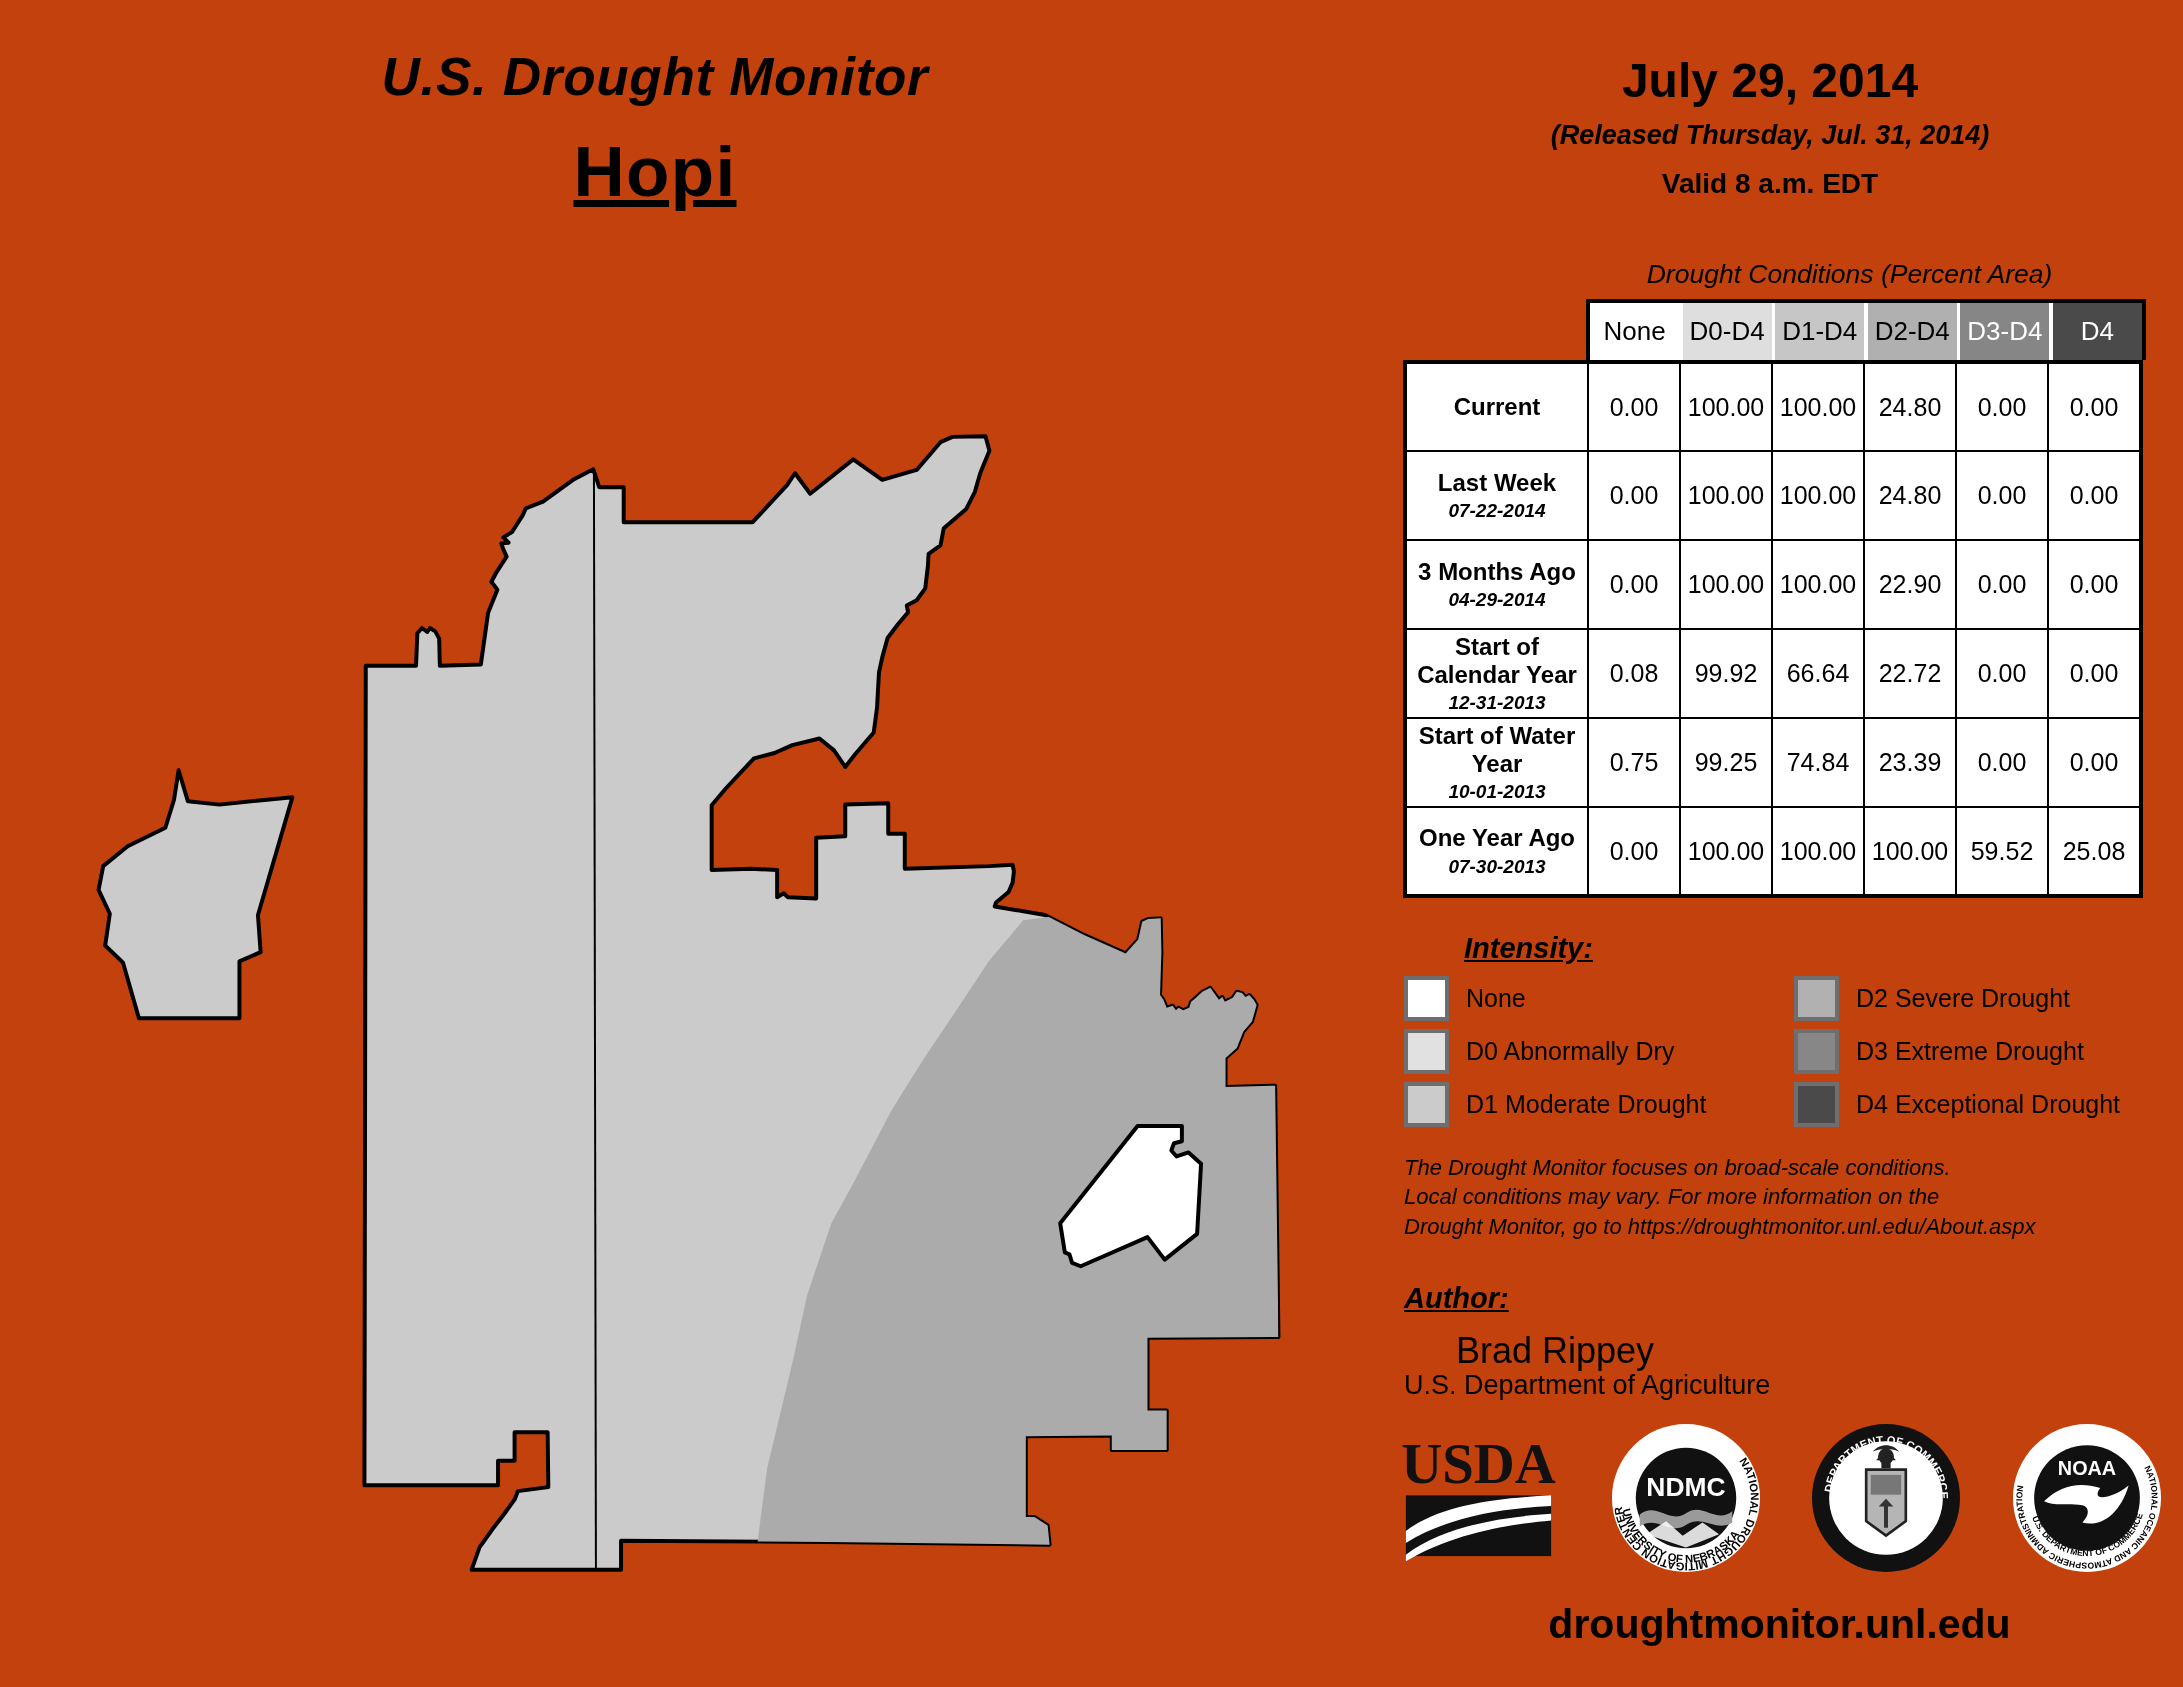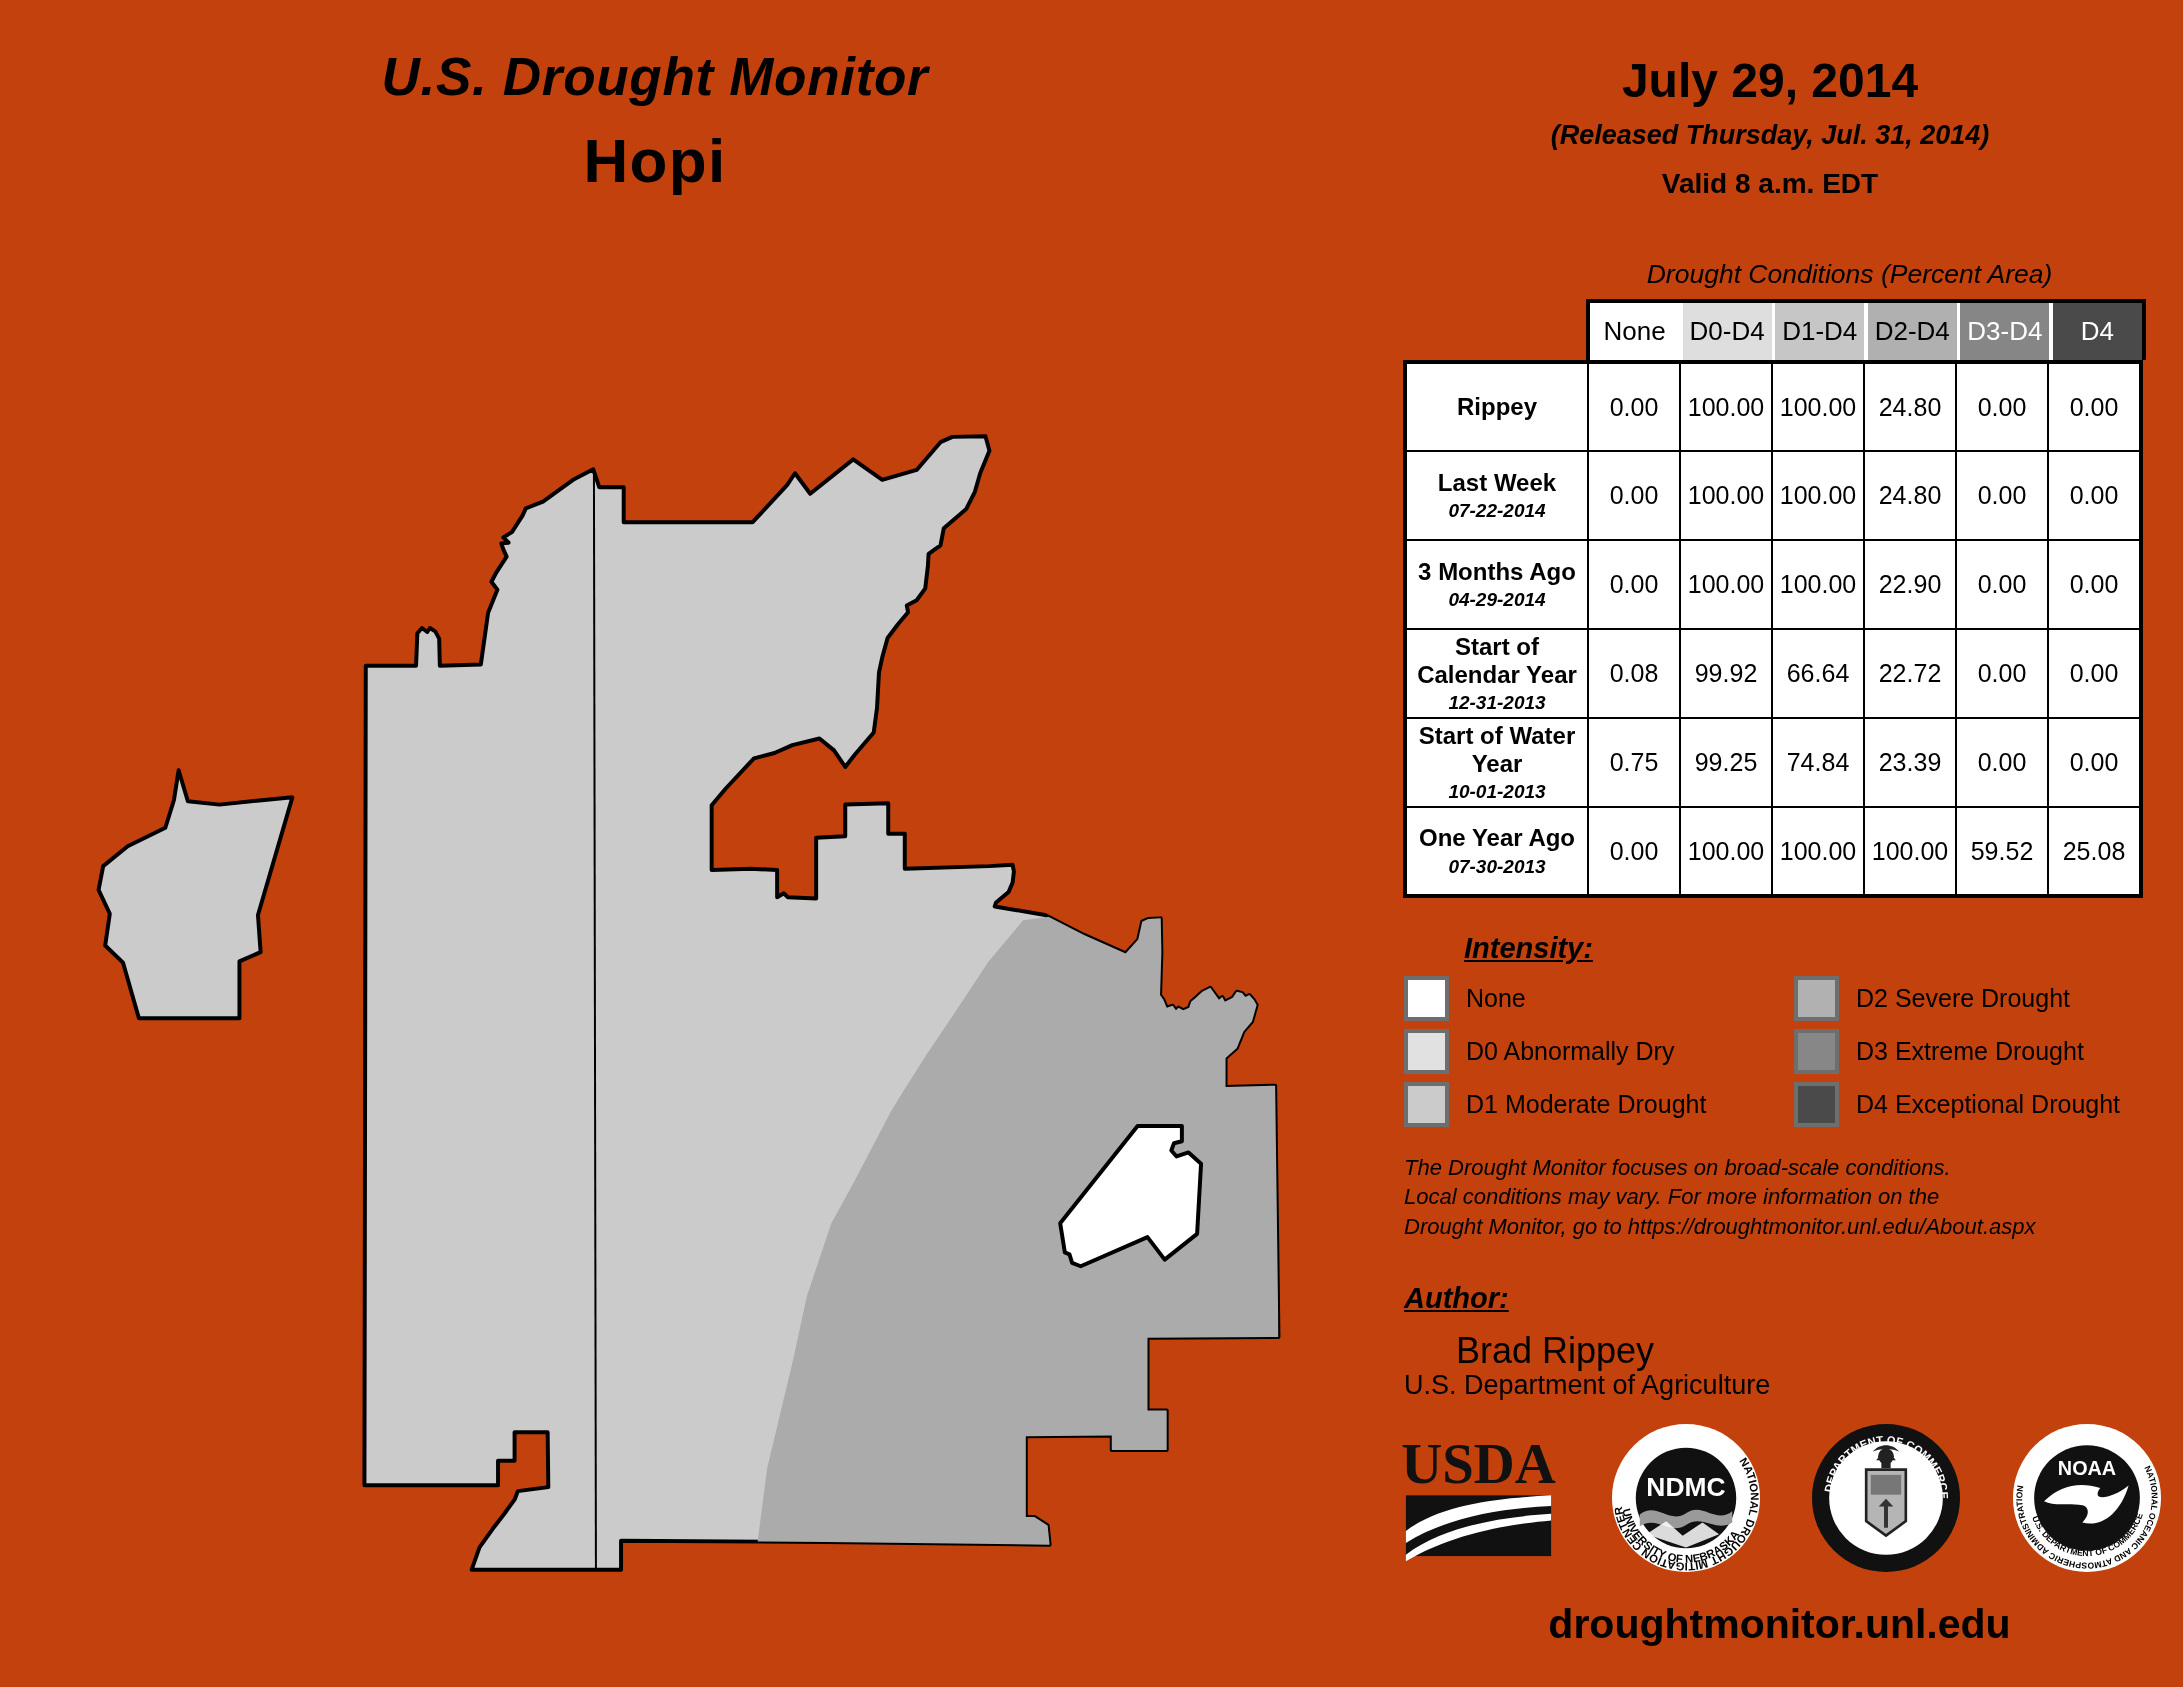--- a/index.html
+++ b/index.html
@@ -2,21 +2,21 @@
 <html style="font-size:10.6px"><head>
 <meta charset="utf-8">
 <style>
   html,body{margin:0;padding:0;background:#fff;}
   .page{position:relative;width:2183px;height:1687px;background:#c2410c;overflow:hidden;
         font-family:"Liberation Sans",sans-serif;color:#000;}
 
   
   .title-block{position:absolute;left:159px;top:46px;width:992px;text-align:center;}
   .title-main{font-size:53px;font-weight:bold;font-style:italic;letter-spacing:0.7px;}
-  .title-area{font-size:62px;font-weight:bold;margin-top:18px;letter-spacing:1.3px;}
+  .title-area{font-size:71px;font-weight:bold;margin-top:24px;letter-spacing:1.3px;text-decoration:underline;}
 
   
   .date-block{position:absolute;left:1396px;top:53px;width:748px;text-align:center;}
   .date-main{font-size:48px;font-weight:bold;}
   .date-released{font-size:27px;font-weight:bold;font-style:italic;margin-top:12px;}
   .date-valid{font-size:28px;font-weight:bold;margin-top:17px;}
 
   
   .tbl-title{position:absolute;left:1502px;top:259px;width:695px;text-align:center;
              font-size:26.5px;font-style:italic;}
@@ -90,21 +90,21 @@
     <div class="hdr-cell" style="background-color: rgb(198, 198, 198); color: rgb(0, 0, 0);">D1-D4</div>
     <div class="hdr-cell" style="background-color: rgb(176, 176, 176); color: rgb(0, 0, 0);">D2-D4</div>
     <div class="hdr-cell" style="background-color: rgb(134, 134, 134); color: rgb(255, 255, 255);">D3-D4</div>
     <div class="hdr-cell" style="background-color: rgb(74, 74, 74); color: rgb(255, 255, 255);">D4</div>
   </div>
 
   <table class="data">
     <tbody>
       <tr>
         <th>
-            <div class="rl">Rippey</div>
+            <div class="rl">Current</div>
           </th>
         <td>0.00</td>
         <td>100.00</td>
         <td>100.00</td>
         <td>24.80</td>
         <td>0.00</td>
         <td>0.00</td>
       </tr>
       <tr>
         <th>

